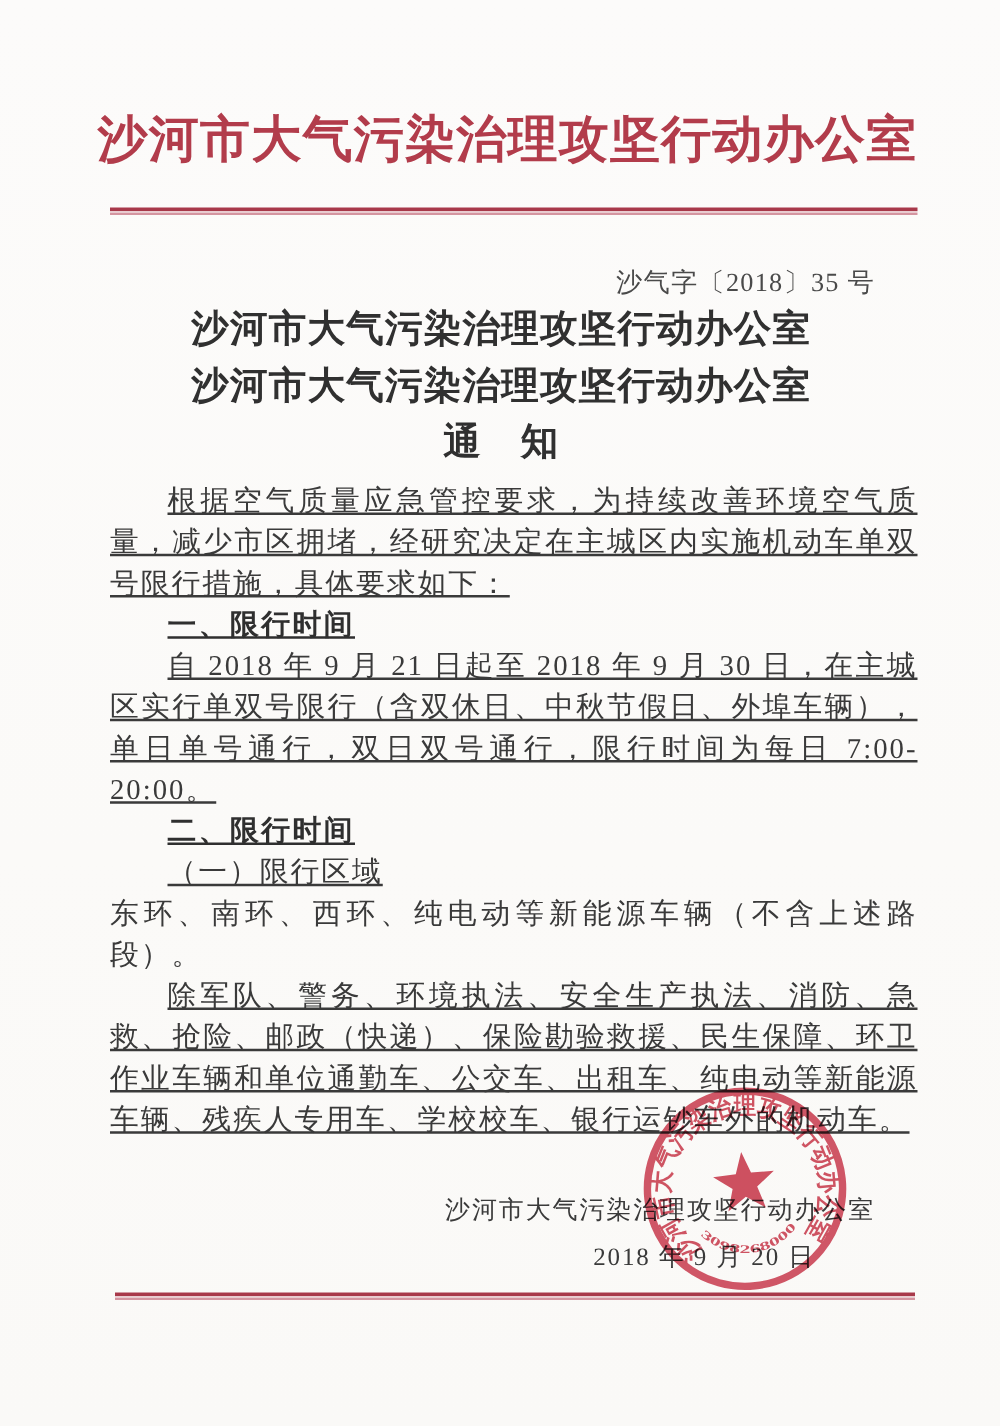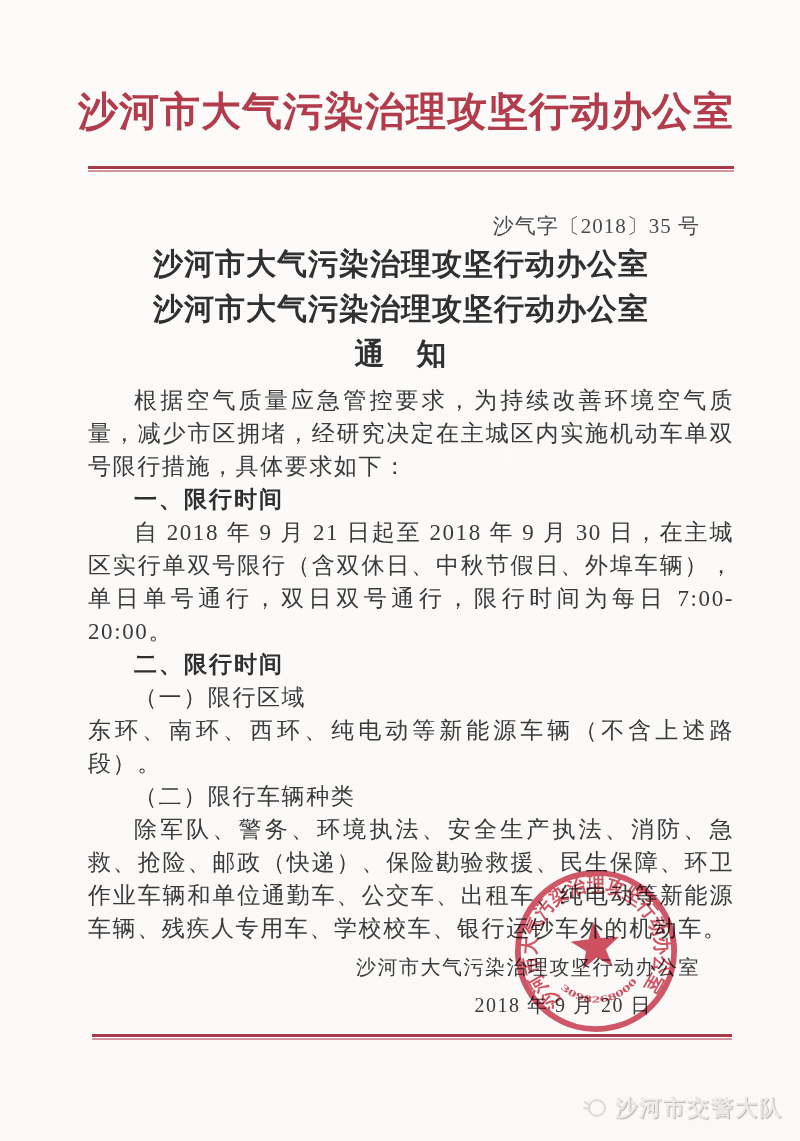--- a/index.html
+++ b/index.html
@@ -62,21 +62,21 @@
   .body-text {
     position: absolute;
     top: 384px; left: 88px; width: 646px;
     font-size: 23px;
     line-height: 33px;
     letter-spacing: 1.6px;
     text-align: justify;
     color: #3a3a3a;
   }
   .body-text p { margin: 0; }
-  .indent { text-indent: 2em; }
+  .indent { text-indent: 2em; text-decoration: underline; }
   .heading {
     font-family: "Liberation Sans", "DejaVu Sans", sans-serif;
     font-weight: bold;
     letter-spacing: 2px;
     color: #2f2f2f;
   }
 
   
   .signature-org {
     position: absolute;
@@ -145,21 +145,20 @@
     <div>通　知</div>
   </div>
 
   <div class="body-text">
     <p class="indent">根据空气质量应急管控要求，为持续改善环境空气质量，减少市区拥堵，经研究决定在主城区内实施机动车单双号限行措施，具体要求如下：</p>
     <p class="indent heading">一、限行时间</p>
     <p class="indent">自 2018 年 9 月 21 日起至 2018 年 9 月 30 日，在主城区实行单双号限行（含双休日、中秋节假日、外埠车辆），单日单号通行，双日双号通行，限行时间为每日 7:00-20:00。</p>
     <p class="indent heading">二、限行时间</p>
     <p class="indent">（一）限行区域</p>
     <p>东环、南环、西环、纯电动等新能源车辆（不含上述路段）。</p>
-    <p class="indent">（二）限行车辆种类</p>
     <p class="indent">除军队、警务、环境执法、安全生产执法、消防、急救、抢险、邮政（快递）、保险勘验救援、民生保障、环卫作业车辆和单位通勤车、公交车、出租车、纯电动等新能源车辆、残疾人专用车、学校校车、银行运钞车外的机动车。</p>
   </div>
 
   <div class="signature-org">沙河市大气污染治理攻坚行动办公室</div>
   <div class="signature-date">2018 年 9 月 20 日</div>
 
   <svg class="seal" viewBox="0 0 170 170" aria-hidden="true">
     <defs>
       <path id="sealArcTop" d="M 45,131 A 61,61 0 1 1 125,131" fill="none"></path>
       <path id="sealArcBottom" d="M 44,117 A 52,52 0 0 0 126,117" fill="none"></path>
@@ -169,21 +168,14 @@
     <text font-size="20">
       <textPath href="#sealArcTop" startOffset="0" textLength="290" lengthAdjust="spacingAndGlyphs">沙河市大气污染治理攻坚行动办公室</textPath>
     </text>
     <text font-size="9.5">
       <textPath href="#sealArcBottom" startOffset="2" textLength="88" lengthAdjust="spacingAndGlyphs">3098268000</textPath>
     </text>
   </svg>
 
   <div class="rule rule-bottom"></div>
 
-  <div class="watermark">
-    <svg width="26" height="26" viewBox="0 0 26 26" aria-hidden="true">
-      <circle cx="15" cy="13" r="8" fill="none" stroke="#dcd9d5" stroke-width="2"></circle>
-      <path d="M 7,10 L 3,7 M 7,14 L 2,13" stroke="#dcd9d5" stroke-width="2" fill="none" stroke-linecap="round"></path>
-    </svg>
-    <span class="wm-text">沙河市交警大队</span>
-  </div>
 
 </div>
 
 </body></html>

